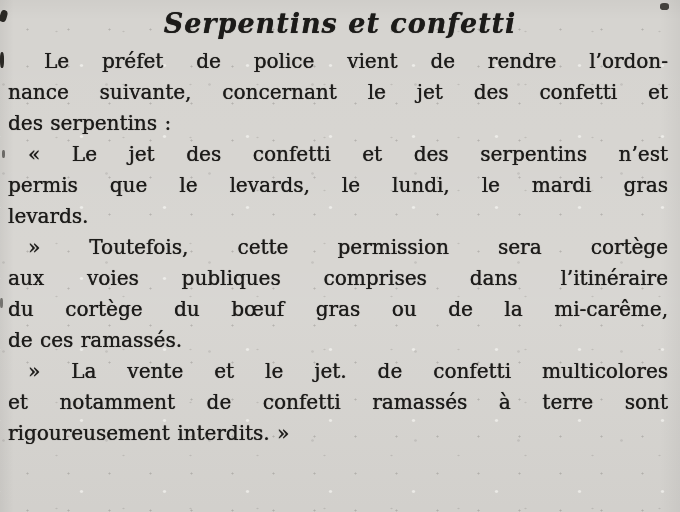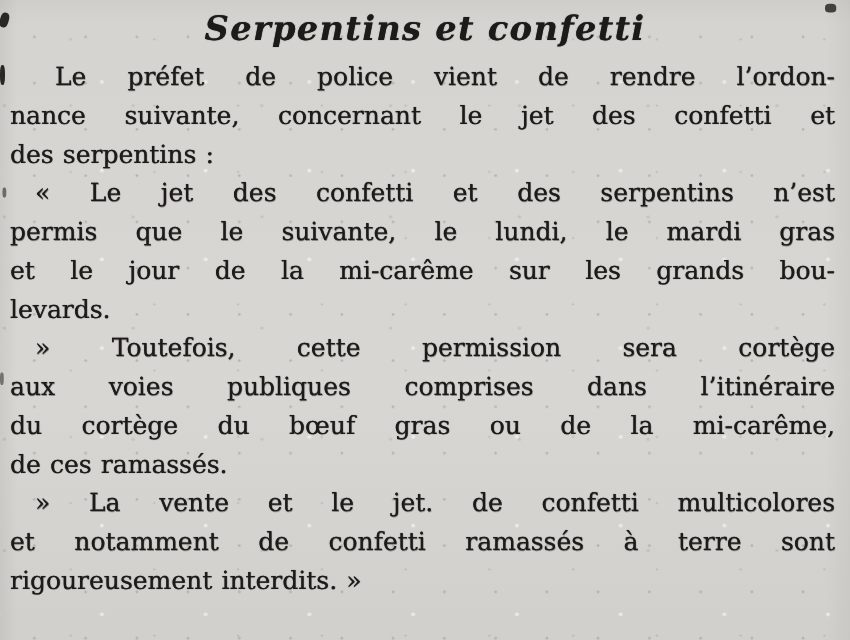--- a/index.html
+++ b/index.html
@@ -77,22 +77,21 @@
   <span class="speck s4"></span>
   <span class="speck s5"></span>
 
   <h1 class="headline">Serpentins et confetti</h1>
 
   <div class="body-text">
       <div class="line just ind-para">Le préfet de police vient de rendre l’ordon-</div>
       <div class="line just">nance suivante, concernant le jet des confetti et</div>
       <div class="line">des serpentins :</div>
       <div class="line just ind-quote">« Le jet des confetti et des serpentins n’est</div>
-      <div class="line just">permis que le suivante, le lundi, le mardi gras</div>
-      <div class="line just">et le jour de la mi-carême sur les grands bou-</div>
+      <div class="line just">permis que le levards, le lundi, le mardi gras</div>
       <div class="line">levards.</div>
       <div class="line just ind-quote">» Toutefois, cette permission sera cortège</div>
       <div class="line just">aux voies publiques comprises dans l’itinéraire</div>
       <div class="line just">du cortège du bœuf gras ou de la mi-carême,</div>
       <div class="line">de ces ramassés.</div>
       <div class="line just ind-quote">» La vente et le jet. de confetti multicolores</div>
       <div class="line just">et notamment de confetti ramassés à terre sont</div>
       <div class="line">rigoureusement interdits. »</div>
     </div>
 </div>

